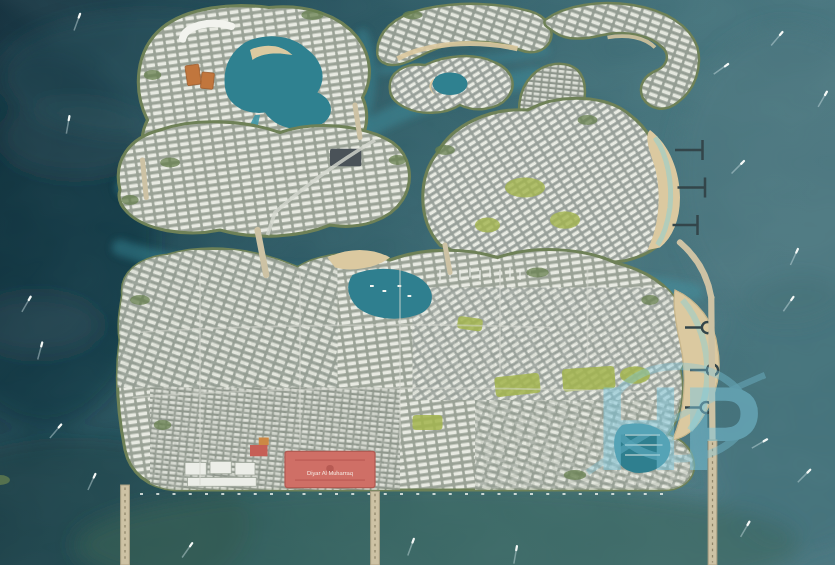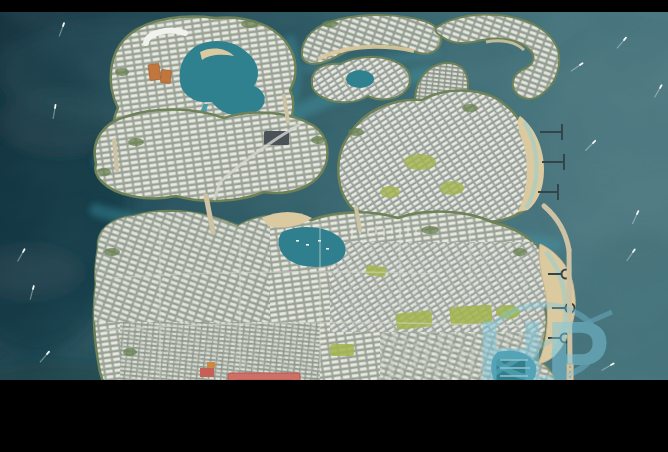--- a/index.html
+++ b/index.html
@@ -1,17 +1,17 @@
 <!DOCTYPE html>
 <html><head>
 <meta charset="utf-8">
 <style>
   html,body{margin:0;padding:0;background:#000;}
-  #stage{position:relative;width:668px;height:368px;overflow:hidden;
-         font-family:"Liberation Sans",sans-serif;margin-top:12px;}
+  #stage{position:relative;width:668px;height:452px;overflow:hidden;
+         font-family:"Liberation Sans",sans-serif;}
   #stage svg{display:block;}
   .wm-text{font-family:"Liberation Sans",sans-serif;font-weight:bold;}
 </style>
 </head>
 <body>
 
 <div id="stage">
 <svg width="668" height="452" viewBox="0 0 668 452">
   <defs>
     <linearGradient id="seaGrad" x1="0" y1="0" x2="1" y2="0.25">

